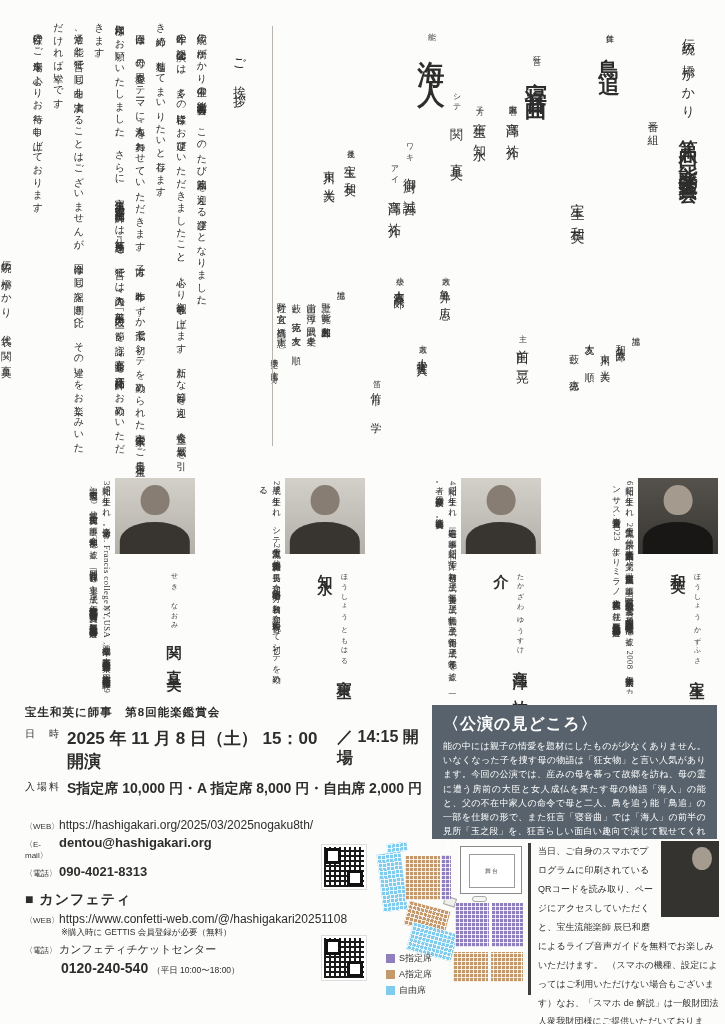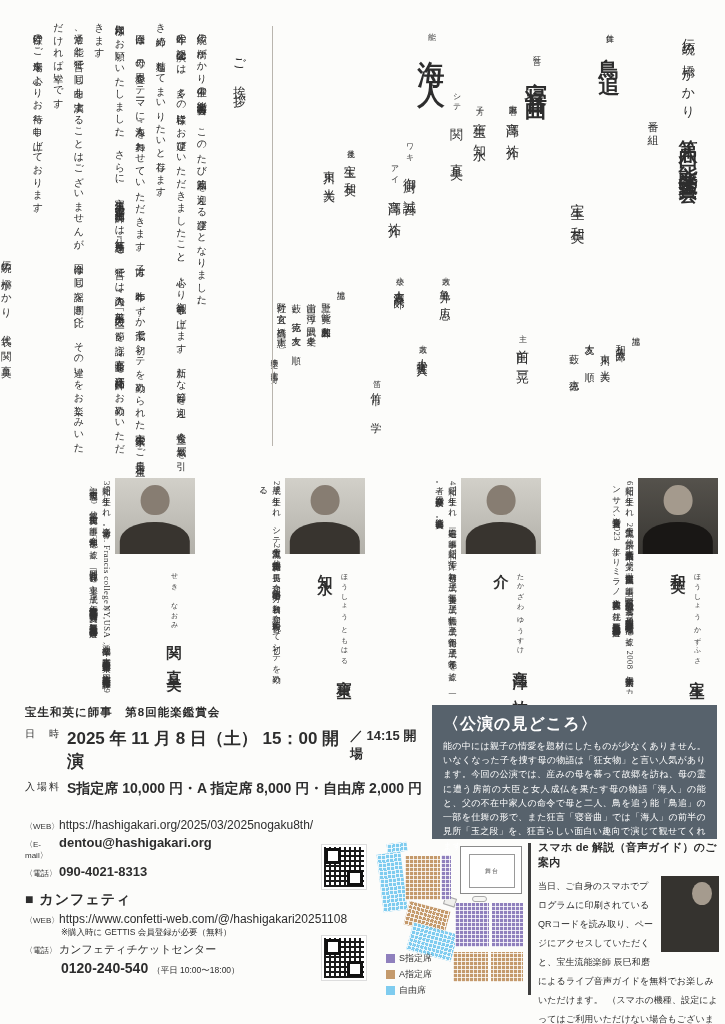--- a/index.html
+++ b/index.html
@@ -42,21 +42,21 @@
   .bname{font-size:15px;font-weight:bold;letter-spacing:5px;margin-inline-start:2px}
   .bio-text{position:absolute;left:0;top:2px;width:88px;height:214px;writing-mode:vertical-rl;
             font-size:8.5px;line-height:1.52;letter-spacing:.5px;overflow:hidden;color:#333}
 
   
   .event{position:absolute;left:25px;top:705px;width:400px}
   .ev-head{font-size:11.5px;font-weight:bold;letter-spacing:1px;margin-bottom:7px}
   .ev-row{display:flex;align-items:flex-start;margin-bottom:7px}
   .ev-label{font-size:10px;width:42px;letter-spacing:2px;flex:none}
   .ev-date-main{font-size:17px;font-weight:bold}
-  .ev-date-sub{font-size:13px;font-weight:bold;margin-left:10px}
+  .ev-date-sub{font-size:16px;font-weight:bold;margin-left:10px}
   .ev-venue{font-size:18px;font-weight:bold;letter-spacing:3px}
   .ev-addr{font-size:9px;margin-left:6px}
   .ev-price{font-size:14px;font-weight:bold}
 
   .highlights{position:absolute;left:432px;top:705px;width:285px;height:134px;background:#57626c;
               color:#fff;padding:9px 11px}
   .hl-title{font-size:16px;font-weight:bold;margin-bottom:4px;letter-spacing:1px}
   .hl-body{font-size:9px;line-height:1.58;text-align:justify;letter-spacing:.2px}
 
   .tickets{position:absolute;left:25px;top:815px;width:350px}
@@ -337,20 +337,19 @@
     </div>
     <div class="lg-row">
       <span class="lg-sw" style="background:#7fccef"></span>
       <span class="lg-label">自由席</span>
     </div>
   </div>
 </div>
 
 <div class="guide-bar"></div>
 <div class="guide sans">
-  <div class="gd-title">スマホ de 解説（音声ガイド）のご案内</div>
   <div>
     <div class="guide-photo"></div>
     <span class="gd-body">当日、ご自身のスマホでプログラムに印刷されているQRコードを読み取り、ページにアクセスしていただくと、宝生流能楽師 辰巳和磨によるライブ音声ガイドを無料でお楽しみいただけます。</span>
     <span class="gd-body">（スマホの機種、設定によってはご利用いただけない場合もございます）なお、「スマホ de 解説」は一般財団法人衆我財団様にご提供いただいております。</span>
   </div>
 
 </div>
 
 </body></html>

